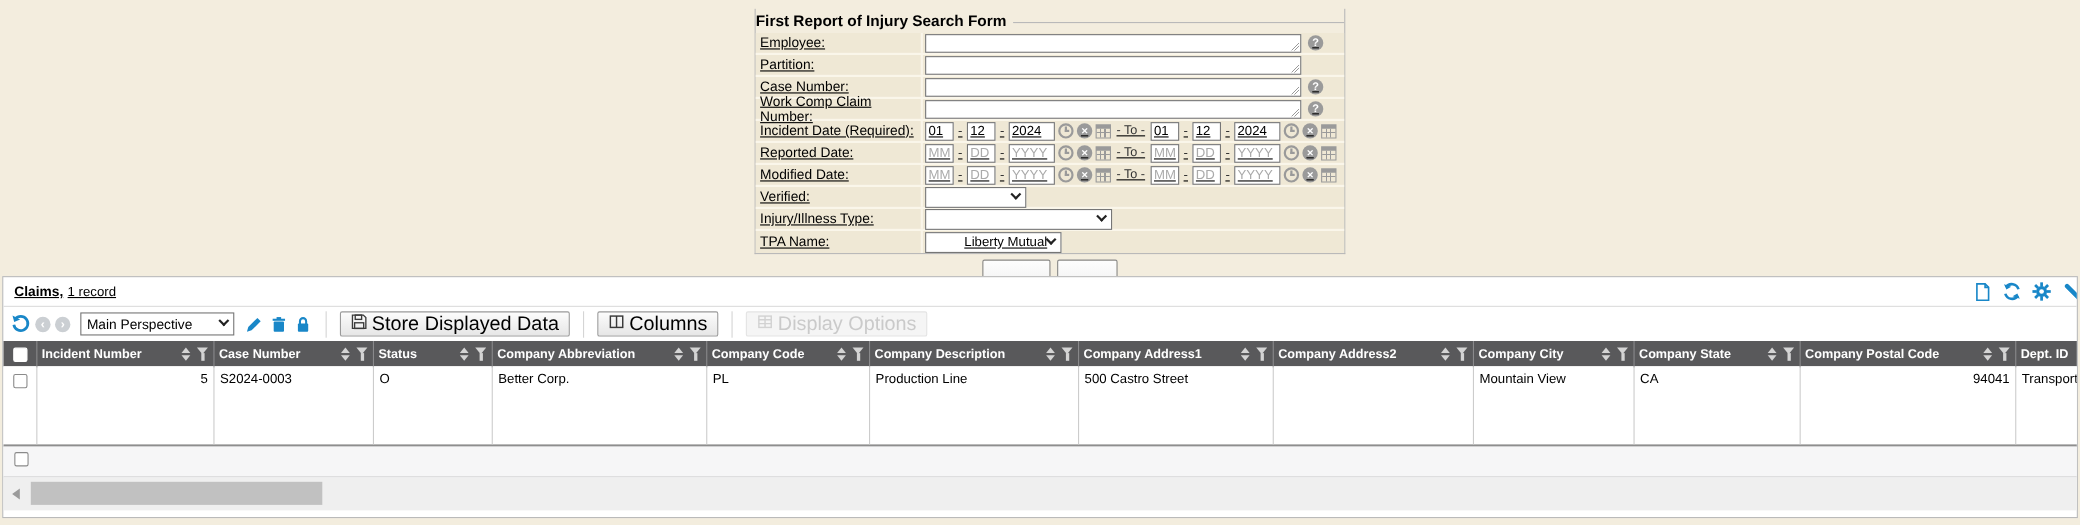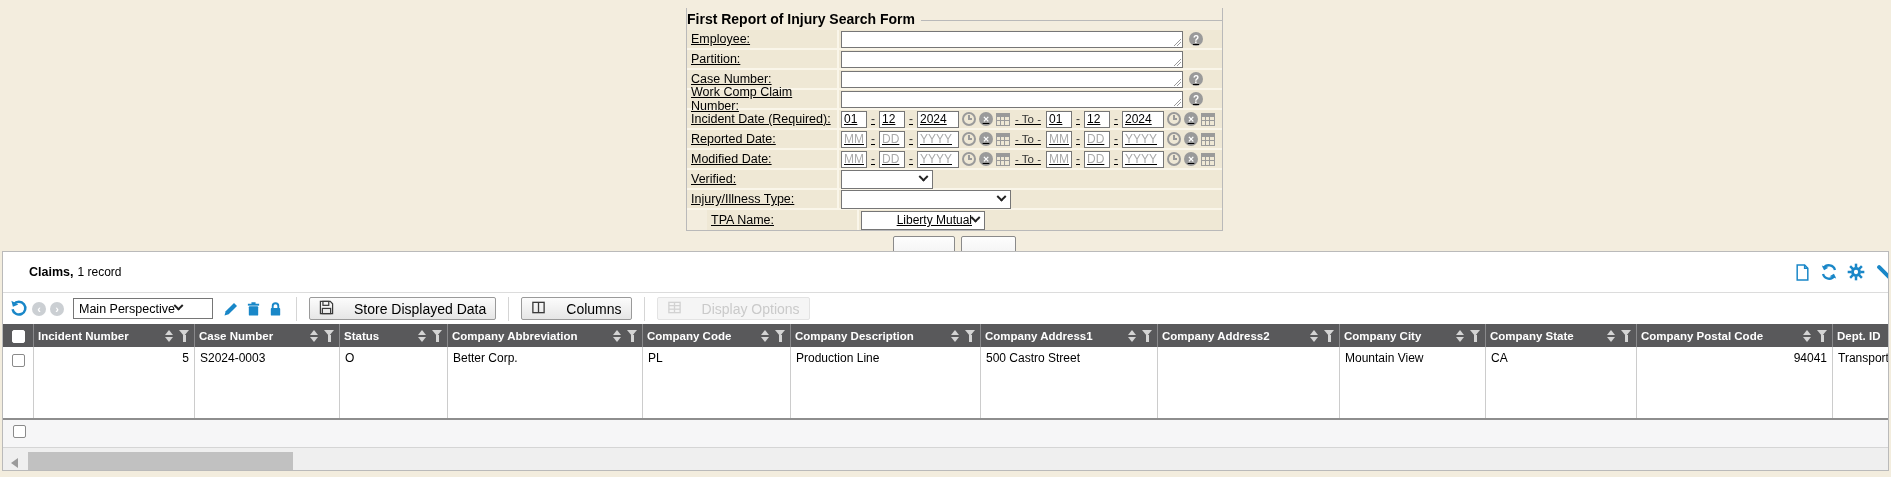--- a/index.html
+++ b/index.html
@@ -12,21 +12,21 @@
     position:relative;
   }
 
   
   .sform { position:absolute; left:686px; top:8px; width:537px; }
   .legend-row { display:flex; align-items:center; height:22px; }
   .legend-text { color:#000000; font-weight:bold; font-size:14px; white-space:nowrap; padding-right:6px; }
   .legend-rule { flex:1; height:1px; background:#B9B9B9; margin-top:2px; }
   .sform-box { border-left:1px solid #B9B9B9; border-right:1px solid #B9B9B9; border-bottom:1px solid #B9B9B9; }
   .form-row { display:flex; align-items:center; height:20px; background:#EFE8D5; border-bottom:2px solid #FAF6EA;text-decoration:underline; }
-  .form-row:last-child { border-bottom:none;margin-left:20px; }
+  .form-row:last-child { border-bottom:none; }
   .f-label { width:152px; flex:0 0 152px; padding-left:4px; border-right:2px solid #FAF6EA; height:100%; display:flex; align-items:center; font-size:12.5px; }
   .f-field { flex:1; display:flex; align-items:center; gap:3px; padding-left:2px; }
   .txt-wrap { position:relative; display:inline-block; }
   input.txt { width:342px; height:17px; border:1px solid #767676; background:#fff; font-family:"Liberation Sans",sans-serif; font-size:12px; padding:0 3px; }
   .grip { position:absolute; right:2px; bottom:2px; width:7px; height:7px;
           background:linear-gradient(135deg, transparent 45%, #999 45% 52%, transparent 52% 68%, #999 68% 75%, transparent 75%); }
   .help { width:14px; height:14px; border-radius:50%; background:#9A9A9A; color:#fff; font-size:10px; font-weight:bold;
           display:inline-flex; align-items:center; justify-content:center; margin-left:3px; }
   input.dmm, input.ddd { width:26px; height:17px; border:1px solid #767676; font-size:12px; padding:0 2px; font-family:"Liberation Sans",sans-serif; }
   input.dyy { width:42px; height:17px; border:1px solid #767676; font-size:12px; padding:0 2px; font-family:"Liberation Sans",sans-serif; }
@@ -46,33 +46,33 @@
   .fsel { height:19px; border:1px solid #767676; background:#fff; display:inline-flex; align-items:center; justify-content:flex-end; padding:0 5px; }
   .fsel .chev { width:7px; height:7px; border-right:2px solid #222; border-bottom:2px solid #222; transform:rotate(45deg) translate(-2px,-2px); }
   .sel-verified { width:92px; }
   .sel-injury  { width:170px; }
   .sel-tpa     { width:124px; }
   .sform-actions { display:flex; justify-content:center; gap:6px; margin-top:5px; }
   .btn-std { font-family:"Liberation Sans",sans-serif; font-size:12.5px; background:linear-gradient(#FDFDFD,#ECECEC); border:1px solid #8A8A8A; border-radius:2px; padding:16px 10px; height:20px; line-height:14px; }
 
   
   .panel { position:absolute; left:2px; top:251px; width:1887px; height:220px; background:#fff; border:1px solid #BABABA; overflow:hidden; }
-  .panel-titlebar { position:relative; height:41px; border-bottom:1px solid #DCDCDC; display:flex; align-items:center; padding-left:26px; }
+  .panel-titlebar { position:relative; height:27px; border-bottom:1px solid #DCDCDC; display:flex; align-items:center; padding-left:10px;text-decoration:underline; }
   .pt-title { font-weight:bold; font-size:12.5px; }
   .pt-count { font-size:12px; margin-left:4px; }
   .pt-icons { position:absolute; right:-6px; top:0; height:100%; display:flex; align-items:center; gap:9px; }
   .pt-icons svg { display:block; }
 
   .toolbar { height:31px; display:flex; align-items:center; padding-left:7px; gap:4px; }
   .tb-sep { width:1px; height:24px; background:#D5D5D5; margin:0 8px; }
   .circle-btn { width:14px; height:14px; border-radius:50%; background:#CBCFD3; color:#fff; font-size:11px; font-weight:bold;
                 display:inline-flex; align-items:center; justify-content:center; line-height:0; }
-  .tb-select { width:140px; height:21px; border:1px solid #767676; background:#fff; display:inline-flex; align-items:center; padding:0 5px; margin:0 5px; font-size:12.5px; }
+  .tb-select { width:140px; height:21px; border:1px solid #767676; background:#fff; display:inline-flex; align-items:center; justify-content:space-between; padding:0 5px; margin:0 5px; font-size:12.5px; }
   .tb-select .chev { width:7px; height:7px; border-right:2px solid #222; border-bottom:2px solid #222; transform:rotate(45deg) translate(-2px,-2px); }
-  .tb-btn { display:inline-flex; align-items:center; gap:20px; height:23px; padding:0 9px; font-size:14px;
+  .tb-btn { display:inline-flex; align-items:center; gap:4px; height:23px; padding:0 9px; font-size:18px;
             background:linear-gradient(#FCFCFC,#E6E6E6); border:1px solid #9A9A9A; border-radius:2px; }
   .tb-btn.disabled { background:#F5F5F5; border-color:#E3E3E3; color:#CACACA; }
   .tb-iconbtn { display:inline-flex; align-items:center; justify-content:center; width:18px; height:20px; }
 
   
   .grid { width:2030px; }
   .thead { display:flex; height:23px; background:#59595B; color:#fff; }
   .th { display:flex; align-items:center; border-right:1px solid #89898B; padding:12px 4px; font-weight:bold; font-size:11.5px; overflow:hidden; }
   .th-label { flex:1; white-space:nowrap; overflow:hidden; }
   .sort-icon { width:9px; height:12px; position:relative; margin:0 5px 0 2px; flex:0 0 9px; }

